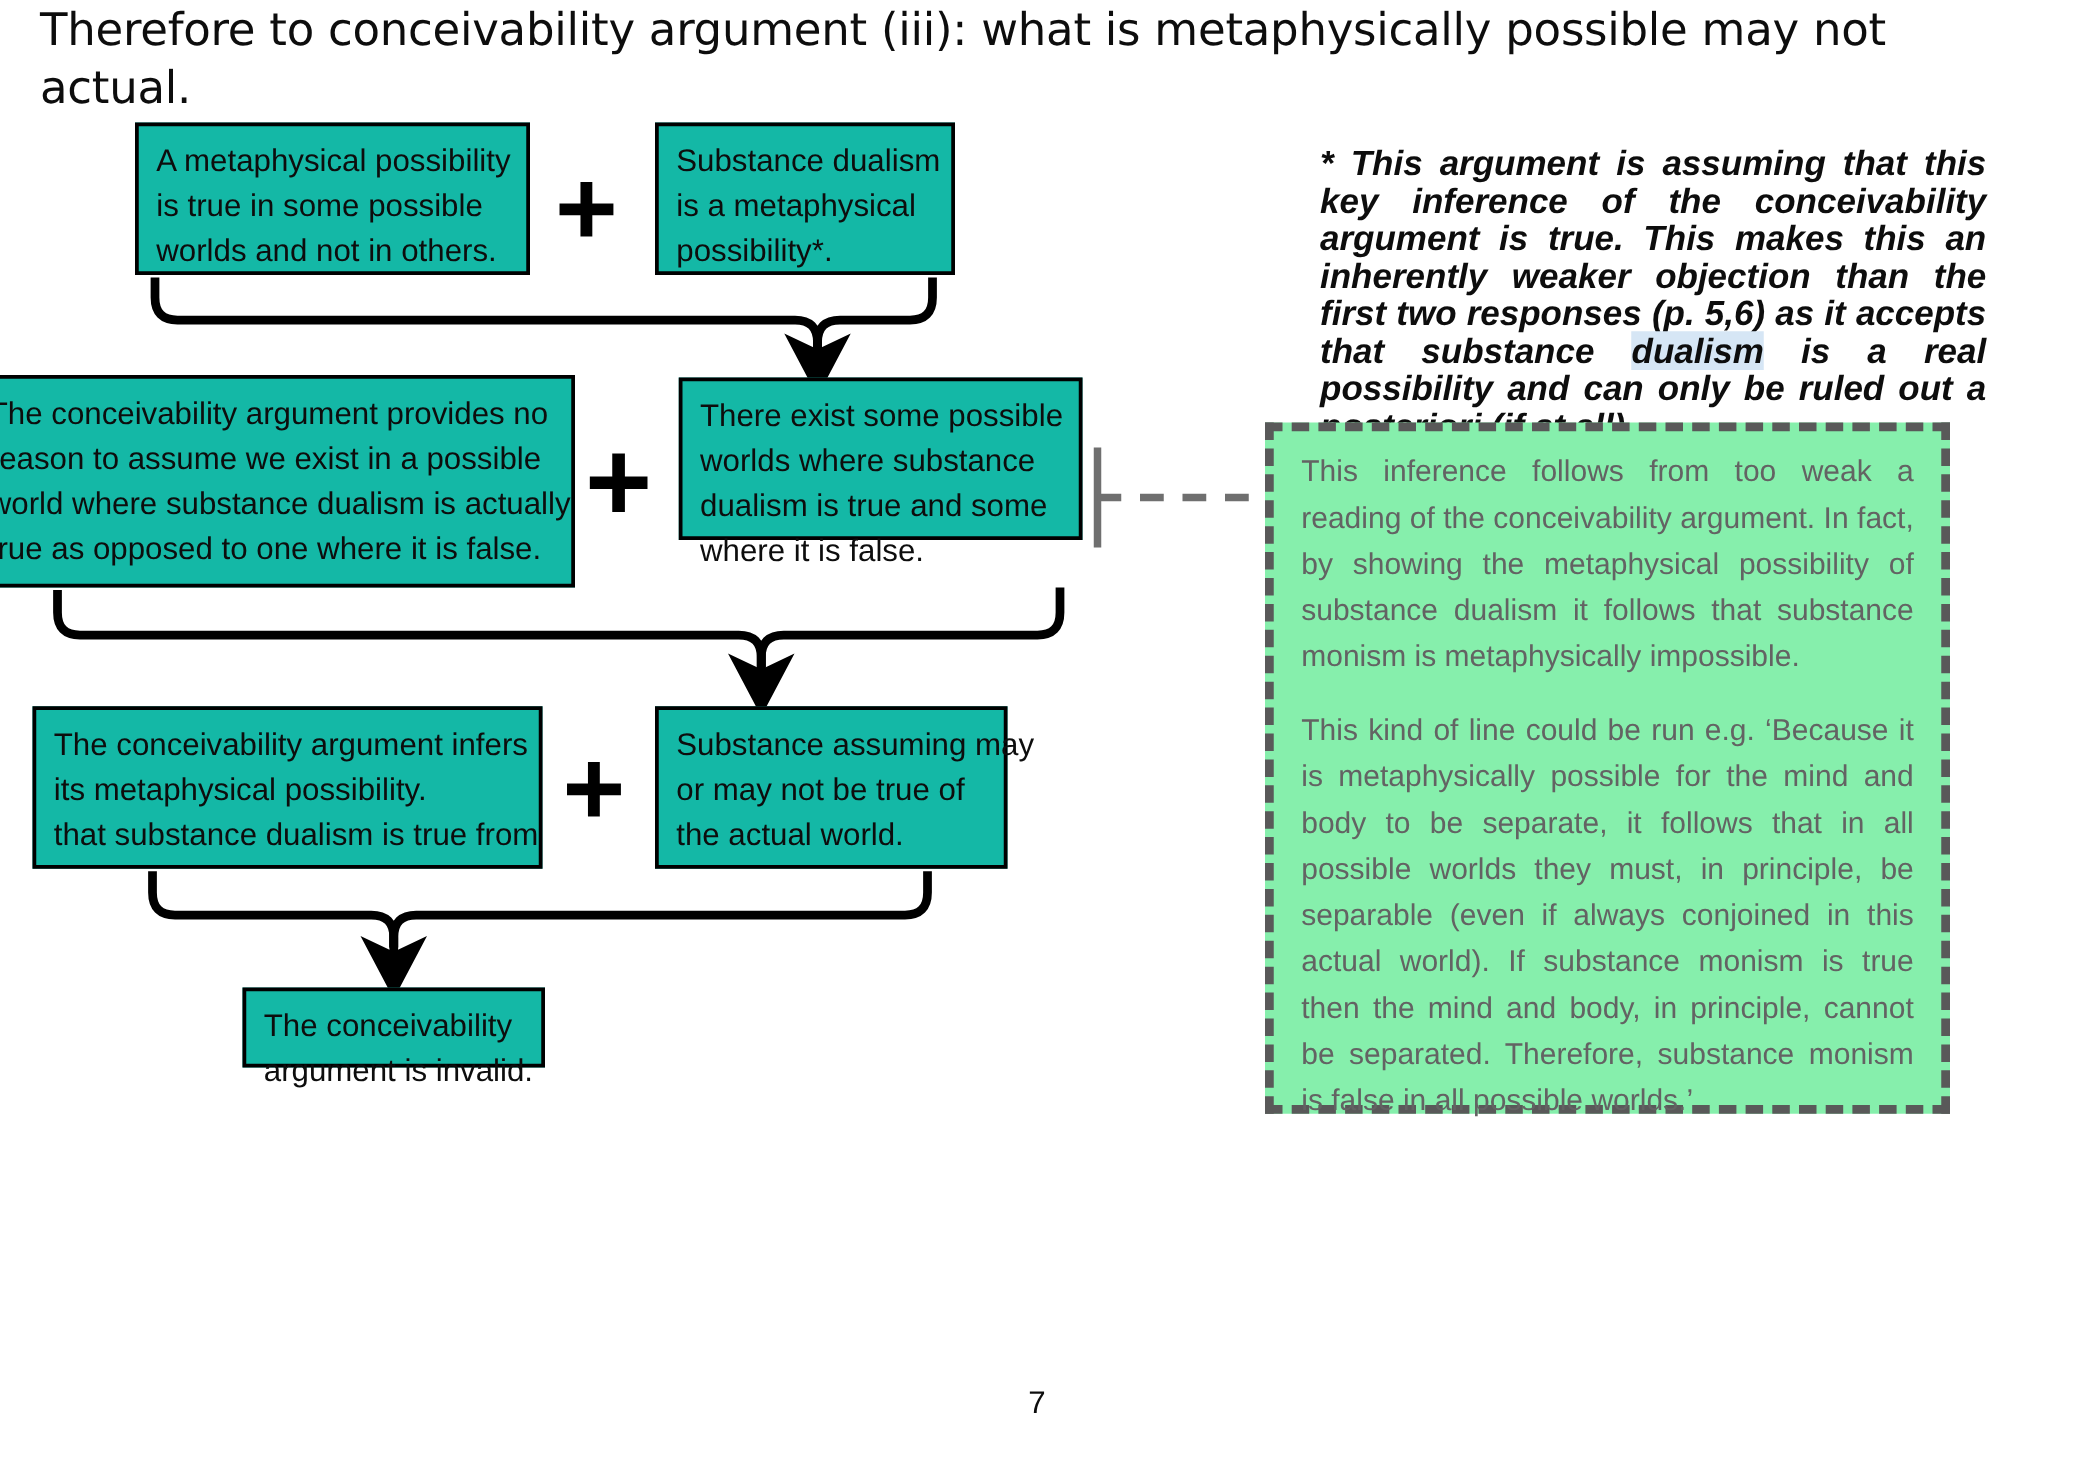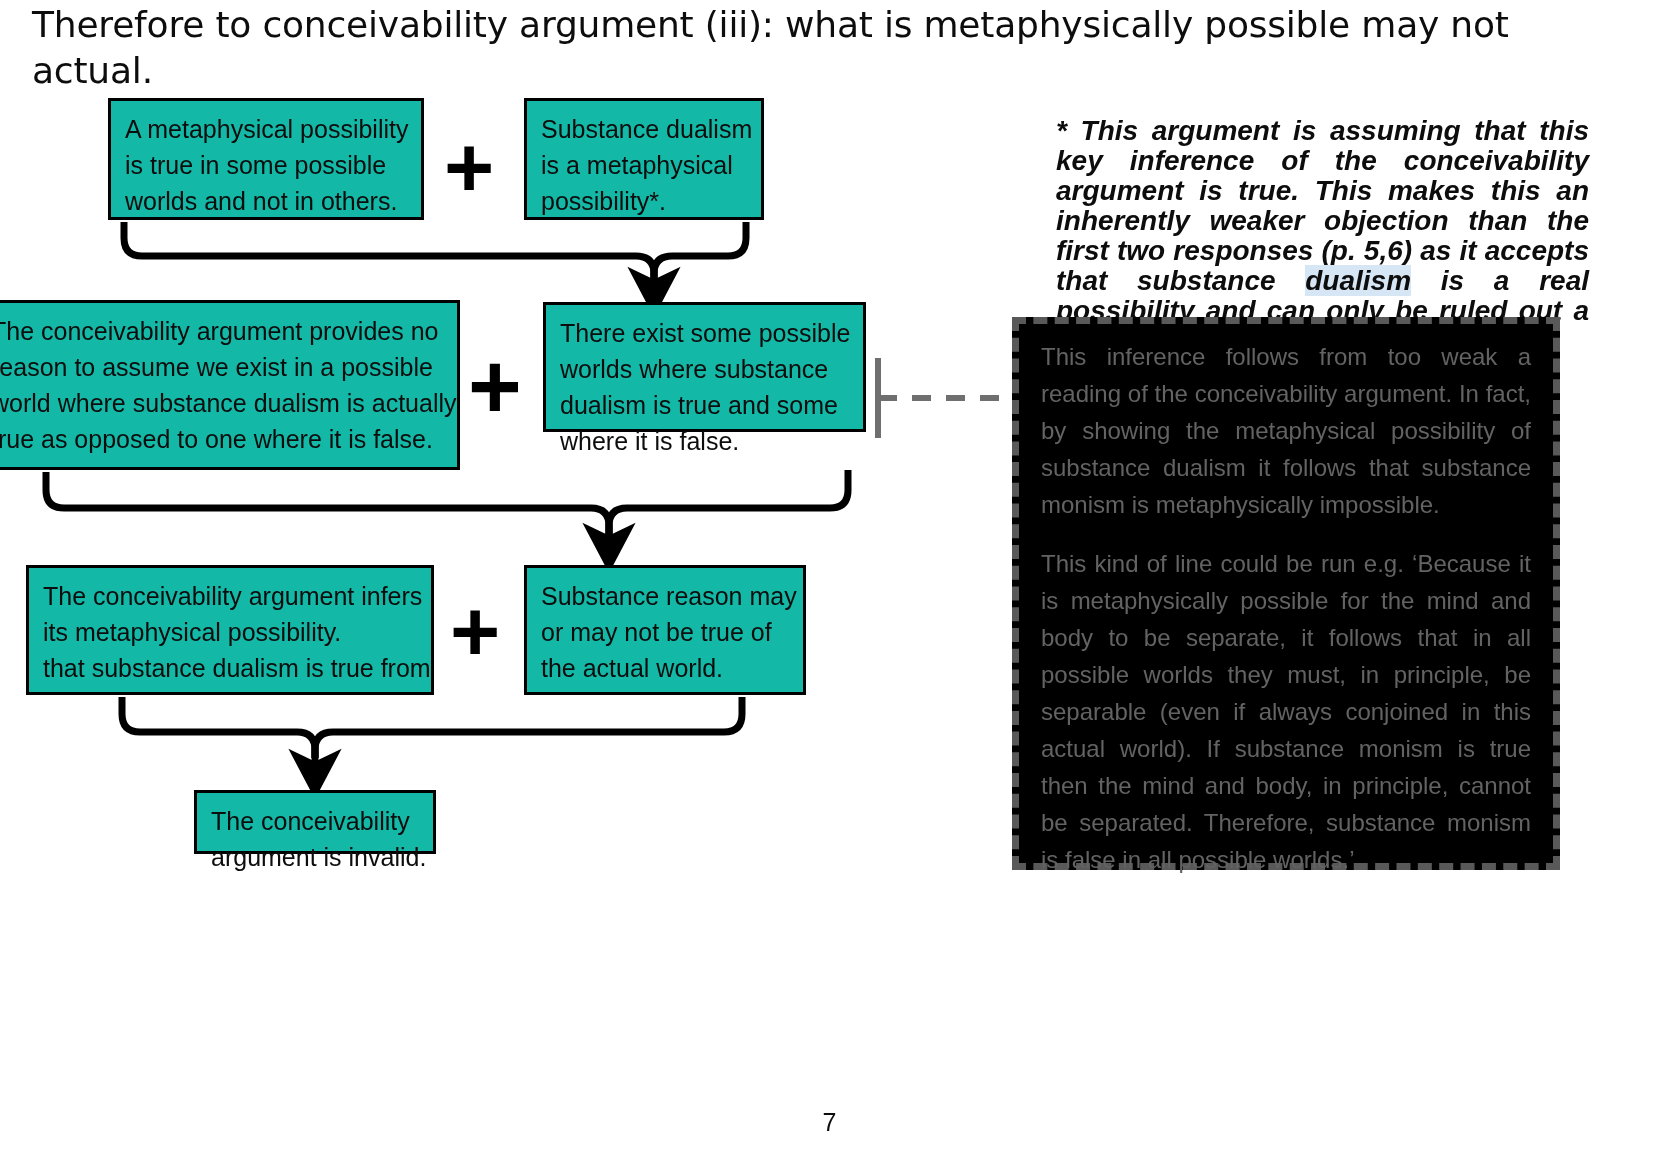--- a/index.html
+++ b/index.html
@@ -93,26 +93,26 @@
     line-height: 30px;
     color: #0d0d0d;
     text-align: justify;
   }
   #footnote .hl { background: #d6e6f5; }
 
   
   #dashed-box {
     position: absolute;
     left: 1012px;
-    top: 317px;
+    top: 338px;
     width: 548px;
     height: 553px;
     box-sizing: border-box;
     border: 7px dashed #595959;
-    background: #000000;
+    background: #86efac;
     padding: 14px 22px 10px 22px;
     z-index: 3;
   }
   #dashed-box p {
     margin: 0 0 22px 0;
     font-family: "Liberation Sans", sans-serif;
     font-size: 24px;
     line-height: 37px;
     color: #636363;
     text-align: justify;
@@ -195,21 +195,21 @@
     <span class="ln">where it is false.</span>
   </div>
 
   <div class="flow-box" id="box-e">
     <span class="ln">The conceivability argument infers</span>
     <span class="ln">its metaphysical possibility.</span>
     <span class="ln">that substance dualism is true from</span>
   </div>
 
   <div class="flow-box" id="box-f">
-    <span class="ln">Substance reason may</span>
+    <span class="ln">Substance assuming may</span>
     <span class="ln">or may not be true of</span>
     <span class="ln">the actual world.</span>
   </div>
 
   <div class="flow-box" id="box-g">
     <span class="ln">The   conceivability</span>
     <span class="ln">argument is invalid.</span>
   </div>
 
   <div class="plus" id="plus-1">+</div>

